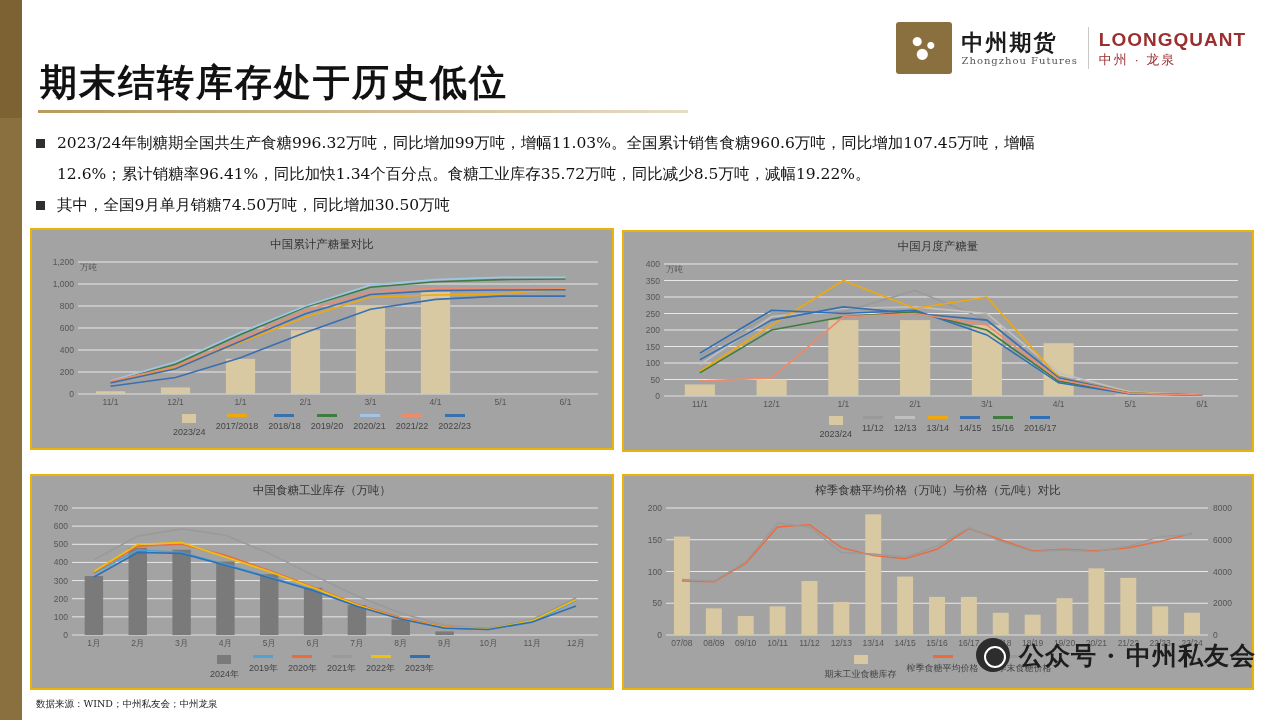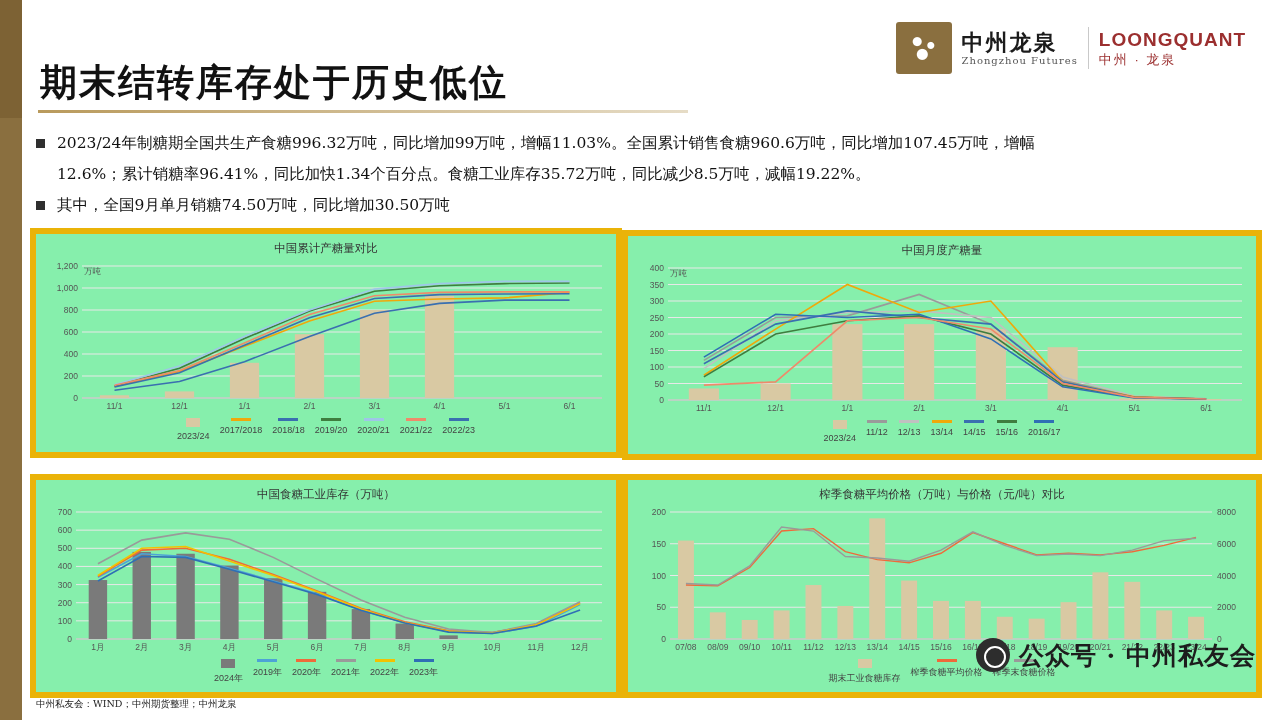--- a/index.html
+++ b/index.html
@@ -53,21 +53,21 @@
   .logo-en .l1{font-size:19px;font-weight:bold;color:#9b2f2f;letter-spacing:1px;}
   .logo-en .l2{font-size:13px;color:#9b2f2f;letter-spacing:2px;}
   
   .bullets{position:absolute;left:36px;top:130px;width:1210px;}
   .bullet{display:flex;align-items:flex-start;margin-bottom:4px;}
   .bullet .sq{width:9px;height:9px;background:#2f2f2f;margin-top:9px;margin-right:12px;flex:none;}
   .bullet p{margin:0;font-size:15.5px;line-height:1.75;font-family:"DejaVu Serif", serif;color:#111;}
   .indent{margin-left:21px;}
   
   .panel{
-    position:absolute;background:#86efac;border:6px solid #eab308;
+    position:absolute;background:#a3a3a3;border:2px solid #eab308;
   }
   .p1{left:30px;top:228px;width:580px;height:218px;}
   .p2{left:622px;top:230px;width:628px;height:218px;}
   .p3{left:30px;top:474px;width:580px;height:212px;}
   .p4{left:622px;top:474px;width:628px;height:212px;}
   .ctitle{
     text-align:center;font-size:11.5px;color:#333;margin-top:7px;
     font-family:"DejaVu Serif", serif;
   }
   svg{display:block;}
@@ -104,21 +104,21 @@
 <div class="left-bar">
   <div class="left-bar-inner"></div>
 </div>
 
 <div class="title">期末结转库存处于历史低位</div>
 <div class="title-rule"></div>
 
 <div class="logo-wrap">
   <div class="logo-mark"></div>
   <div class="logo-cn">
-    <div class="big">中州龙泉</div>
+    <div class="big">中州期货</div>
     <div class="small">Zhongzhou Futures</div>
   </div>
   <div class="logo-div"></div>
   <div class="logo-en">
     <div class="l1">LOONGQUANT</div>
     <div class="l2">中州 · 龙泉</div>
   </div>
 </div>
 
 <div class="bullets">
@@ -426,18 +426,18 @@
         <span class="swatch-line" style="background: rgb(239, 106, 58);"></span>
         <span>榨季食糖平均价格</span>
       </div>
       <div class="item">
         <span class="swatch-line" style="background: rgb(154, 154, 154);"></span>
         <span>榨季末食糖价格</span>
       </div>
     </div>
 </div>
 
-<div class="source">中州私友会：WIND；中州期货整理；中州龙泉</div>
+<div class="source">数据来源：WIND；中州私友会；中州龙泉</div>
 
 <div class="watermark">
   <div class="wm-logo"></div>
   <div class="wm-text">公众号 · 中州私友会</div>
 </div>
 
 </body></html>

